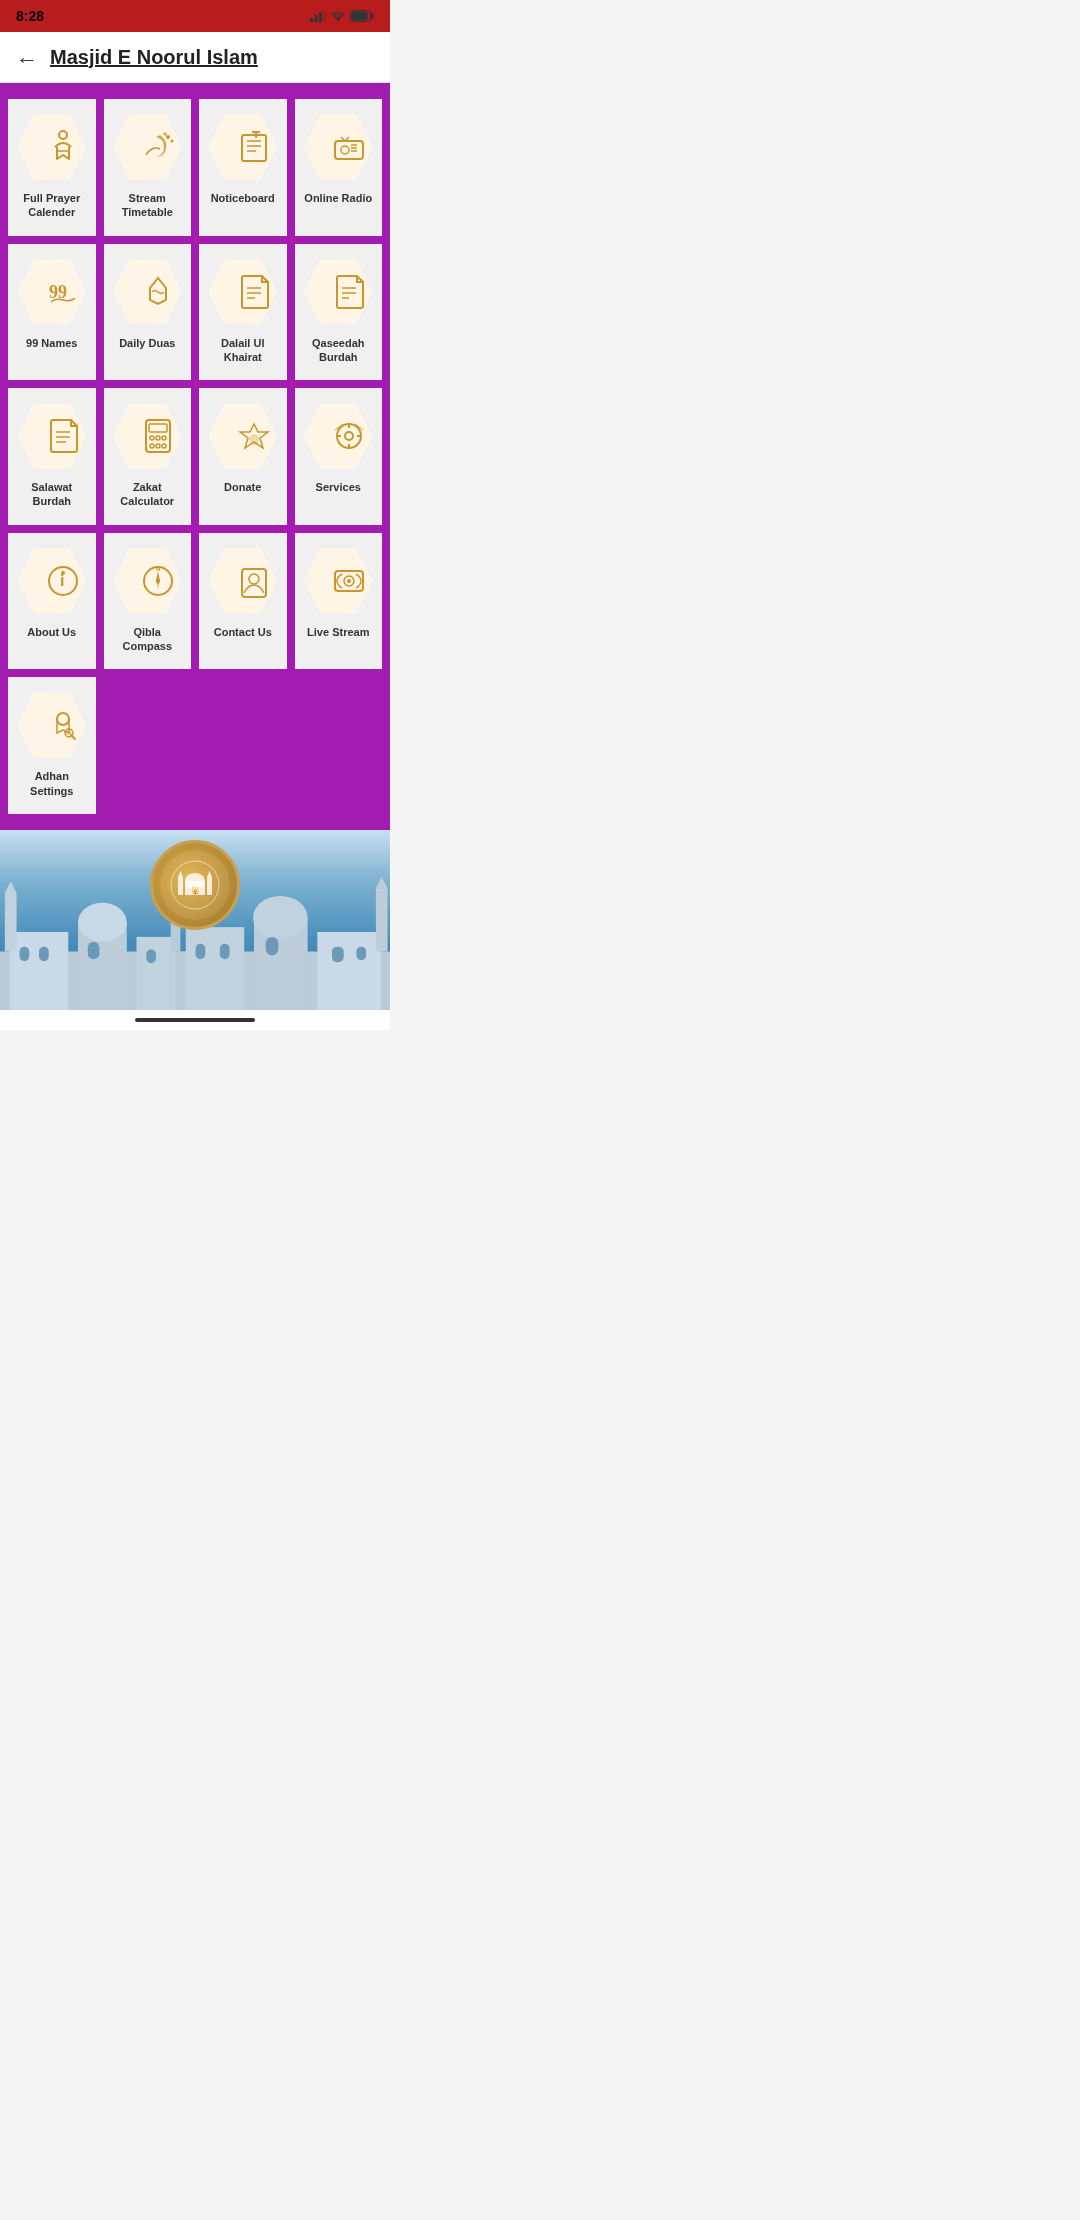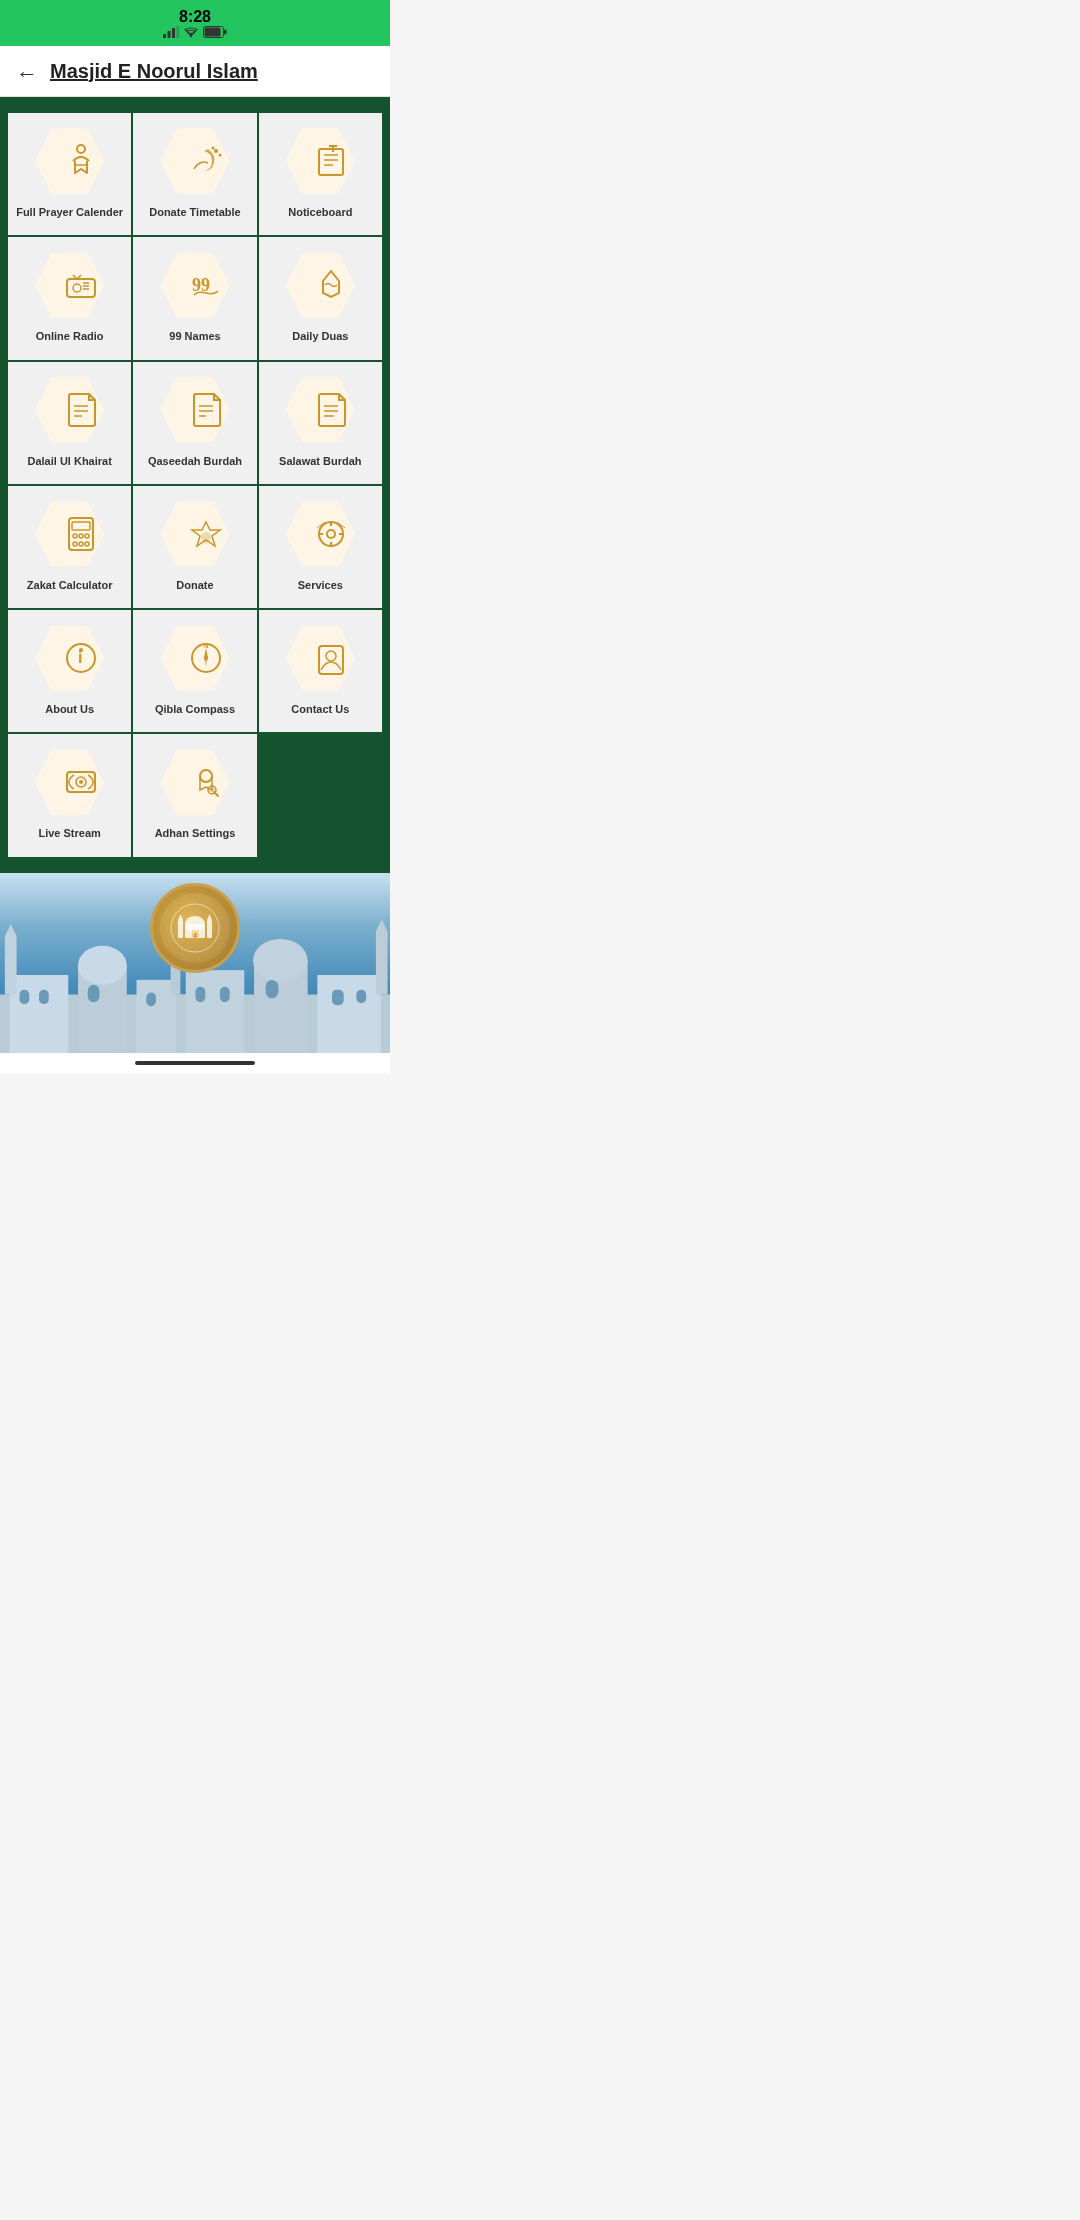--- a/index.html
+++ b/index.html
@@ -11,24 +11,23 @@
       background: #f5f5f5;
       font-family: -apple-system, BlinkMacSystemFont, 'Segoe UI', sans-serif;
       overflow-x: hidden;
     }
 
     .status-bar {
       display: flex;
       justify-content: space-between;
       align-items: center;
       padding: 8px 16px;
-      background: #22c55e;
-      font-size: 16px;
+      background: #b91c1c;
+      font-size: 14px;
       font-weight: 600;
-      flex-direction: column;
     }
 
     .status-icons {
       display: flex;
       gap: 4px;
       align-items: center;
       font-size: 12px;
     }
 
     .header {
@@ -48,24 +47,24 @@
 
     .header-title {
       font-size: 20px;
       font-weight: 700;
       color: #222;
       text-decoration: underline;
     }
 
     .grid-container {
       display: grid;
-      grid-template-columns: repeat(3, 1fr);
-      gap: 2px;
+      grid-template-columns: repeat(4, 1fr);
+      gap: 8px;
       padding: 16px 8px;
-      background: #14532d;
+      background: #a21caf;
     }
 
     .grid-item {
       display: flex;
       flex-direction: column;
       align-items: center;
       justify-content: flex-start;
       padding: 12px 4px 16px;
       cursor: pointer;
       background: #f0f0f0;
@@ -205,21 +204,21 @@
     <div class="grid-item">
       <div class="icon-wrapper icon-hex">
         <div class="icon-svg"><svg viewBox="0 0 40 40" fill="none" xmlns="http://www.w3.org/2000/svg">
       <path d="M22 8 Q30 14 28 22 Q26 30 18 30 Q26 28 26 20 Q26 12 18 10 Z" fill="#c8962a" opacity="0.8"></path>
       <circle cx="30" cy="10" r="2" fill="#c8962a"></circle>
       <circle cx="34" cy="14" r="1.5" fill="#c8962a"></circle>
       <circle cx="27" cy="7" r="1.5" fill="#c8962a"></circle>
       <path d="M8 28 Q10 24 14 22 Q18 20 22 22" stroke="#c8962a" stroke-width="1.5" fill="none"></path>
     </svg></div>
       </div>
-      <div class="item-label">Donate
+      <div class="item-label">Stream
 Timetable</div>
     </div>
     <div class="grid-item">
       <div class="icon-wrapper icon-hex">
         <div class="icon-svg"><svg viewBox="0 0 40 40" fill="none" xmlns="http://www.w3.org/2000/svg">
       <path d="M10 8 L30 8 Q32 8 32 10 L32 32 Q32 34 30 34 L10 34 Q8 34 8 32 L8 10 Q8 8 10 8Z" stroke="#c8962a" stroke-width="2"></path>
       <line x1="13" y1="14" x2="27" y2="14" stroke="#c8962a" stroke-width="1.5"></line>
       <line x1="13" y1="19" x2="27" y2="19" stroke="#c8962a" stroke-width="1.5"></line>
       <line x1="13" y1="24" x2="22" y2="24" stroke="#c8962a" stroke-width="1.5"></line>
       <path d="M22 5 L22 11" stroke="#c8962a" stroke-width="2"></path>

